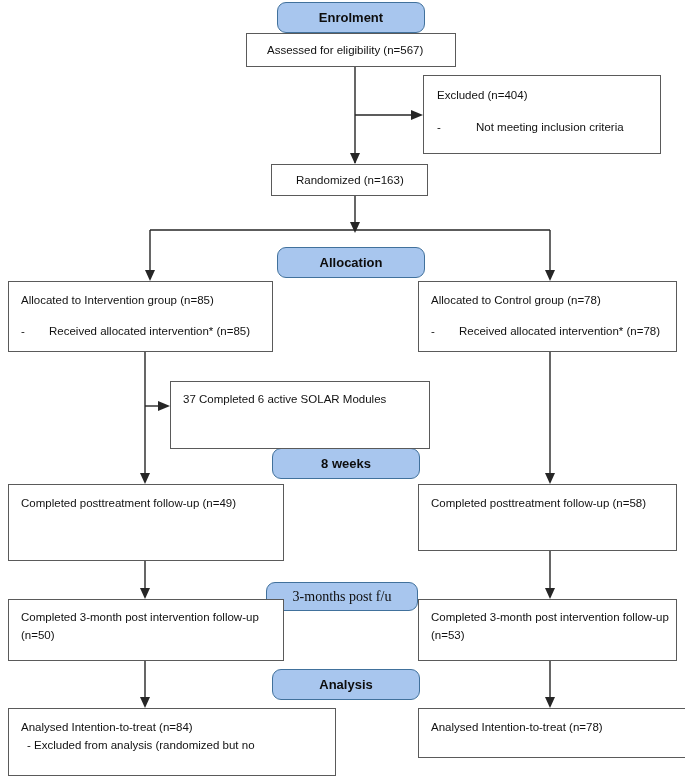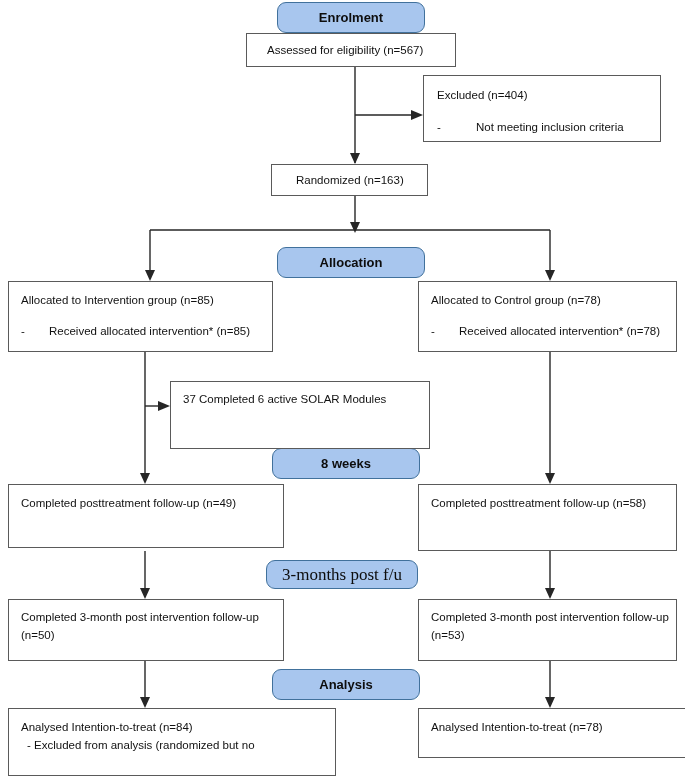--- a/index.html
+++ b/index.html
@@ -40,21 +40,22 @@
     font-weight: bold;
     font-size: 13px;
     display: flex;
     align-items: center;
     justify-content: center;
     text-align: center;
   }
   .stage.serif {
     font-family: "Liberation Serif", serif;
     font-weight: normal;
-    font-size: 17px;
+    font-size: 14px;
+    margin-top: 22px;
   }
   svg#connectors {
     position: absolute;
     left: 0;
     top: 0;
     width: 685px;
     height: 776px;
     pointer-events: none;
   }
   svg#connectors line, svg#connectors path {
@@ -130,21 +131,21 @@
   </div>
 
   <div class="stage" style="left:272px; top:669px; width:148px; height:31px;">
     <span>Analysis</span>
   </div>
 
   <div class="box" style="left:246px; top:33px; width:210px; height:34px;padding-left:20px;">
     <span class="line" style="left:20px; top:9px;">Assessed for eligibility (n=567)</span>
   </div>
 
-  <div class="box" style="left:423px; top:75px; width:238px; height:67px;">
+  <div class="box" style="left:423px; top:75px; width:238px; height:79px;">
     <span class="line" style="left:13px; top:12px;">Excluded (n=404)</span>
     <span class="line" style="left:13px; top:44px;">-</span>
     <span class="line" style="left:52px; top:44px;">Not meeting inclusion criteria</span>
   </div>
 
   <div class="box" style="left:271px; top:164px; width:157px; height:32px;">
     <span class="line" style="left:24px; top:8px;">Randomized (n=163)</span>
   </div>
 
   <div class="box" style="left:8px; top:281px; width:265px; height:71px;">
@@ -156,21 +157,21 @@
   <div class="box" style="left:418px; top:281px; width:259px; height:71px;">
     <span class="line" style="left:12px; top:11px;">Allocated to Control group (n=78)</span>
     <span class="line" style="left:12px; top:42px;">-</span>
     <span class="line" style="left:40px; top:42px;">Received allocated intervention* (n=78)</span>
   </div>
 
   <div class="box" style="left:170px; top:381px; width:260px; height:68px;">
     <span class="line" style="left:12px; top:10px;">37 Completed 6 active SOLAR Modules</span>
   </div>
 
-  <div class="box" style="left:8px; top:484px; width:276px; height:64px;padding-left:32px;">
+  <div class="box" style="left:8px; top:484px; width:276px; height:77px;padding-left:32px;">
     <span class="line" style="left:12px; top:11px;">Completed posttreatment follow-up (n=49)</span>
   </div>
 
   <div class="box" style="left:418px; top:484px; width:259px; height:67px;">
     <span class="line" style="left:12px; top:11px;">Completed posttreatment follow-up (n=58)</span>
   </div>
 
   <div class="box" style="left:8px; top:599px; width:276px; height:62px;">
     <span class="line" style="left:12px; top:10px;">Completed 3-month post intervention follow-up</span>
     <span class="line" style="left:12px; top:28px;">(n=50)</span>

